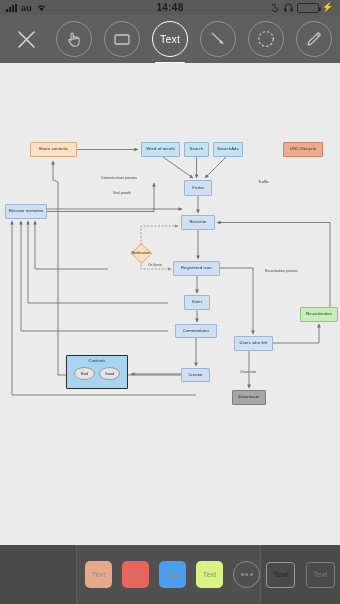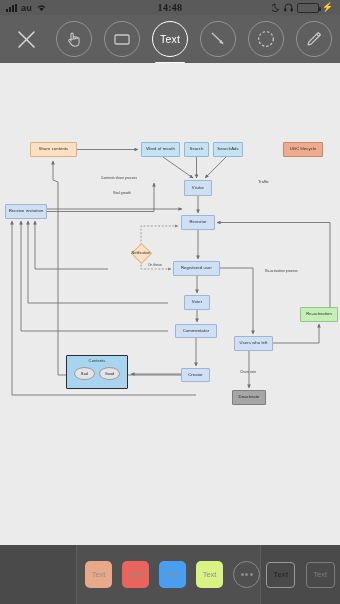--- a/index.html
+++ b/index.html
@@ -19,21 +19,21 @@
   }
   .sb-left { display:flex; align-items:center; gap:4px; }
   .bars { display:flex; align-items:flex-end; gap:1px; height:8px; }
   .bars i { width:2px; background:#1c1c1c; display:block; }
   .bars i:nth-child(1){height:3px}.bars i:nth-child(2){height:5px}
   .bars i:nth-child(3){height:6.5px}.bars i:nth-child(4){height:8px}
   .carrier { font-size:9px; letter-spacing:.2px; }
   .wifi { position:relative; width:11px; height:8px; }
   .wifi svg { display:block; }
   .sb-time { position:absolute; left:0; right:0; text-align:center;
-             font-size:10px; font-weight:bold; color:#1c1c1c; letter-spacing:.3px;font-family:Liberation Serif, serif; }
+             font-size:10px; font-weight:bold; color:#1c1c1c; letter-spacing:.3px; }
   .sb-right { margin-left:auto; display:flex; align-items:center; gap:4px; z-index:2; }
   .moon svg, .phones svg { display:block; }
   .battery { position:relative; width:22px; height:10px;
              border:1px solid #2a2a2a; border-radius:2px; padding:1px; }
   .battery .lvl { height:100%; width:100%; background:#6fe06f; border-radius:1px; }
   .battery:after { content:""; position:absolute; right:-3px; top:3px;
                    width:2px; height:4px; background:#2a2a2a; border-radius:0 1px 1px 0; }
   .bolt { font-size:9px; color:#1c1c1c; line-height:1; }
 
   

